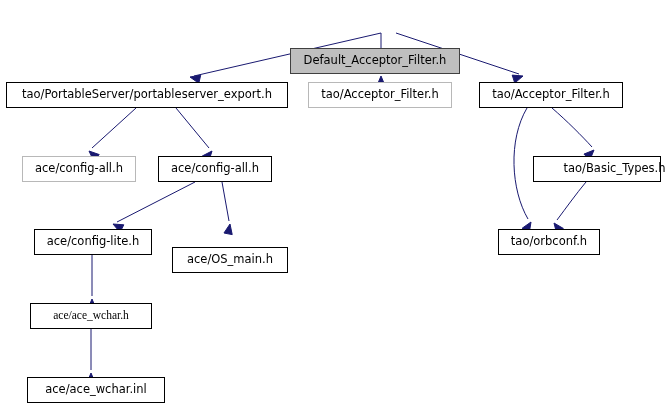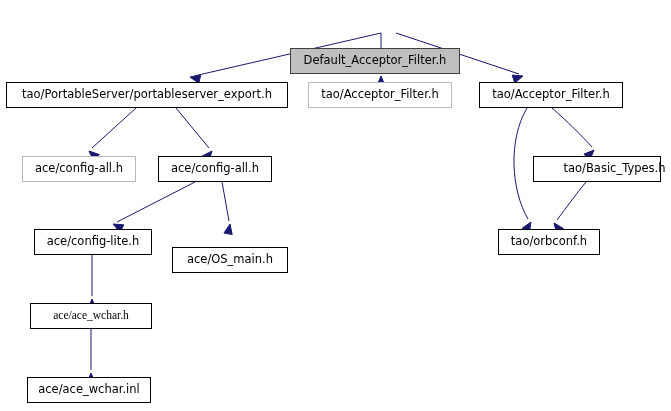--- a/index.html
+++ b/index.html
@@ -135,18 +135,18 @@
       </div>
       <div class="node" style="left: 172px; top: 229px; width: 116px; height: 26px; margin-top: 18px;">
         <span class="node-label">ace/OS_main.h</span>
       </div>
       <div class="node" style="left: 498px; top: 229px; width: 102px; height: 26px;">
         <span class="node-label">tao/orbconf.h</span>
       </div>
       <div class="node" style="left: 30px; top: 303px; width: 122px; height: 26px; font-family: Liberation Serif, serif;">
         <span class="node-label">ace/ace_wchar.h</span>
       </div>
-      <div class="node" style="left: 27px; top: 377px; width: 124px; height: 26px;">
+      <div class="node" style="left: 27px; top: 377px; width: 138px; height: 26px;">
         <span class="node-label">ace/ace_wchar.inl</span>
       </div>
     </div>
 
 </div>
 
 </body></html>

